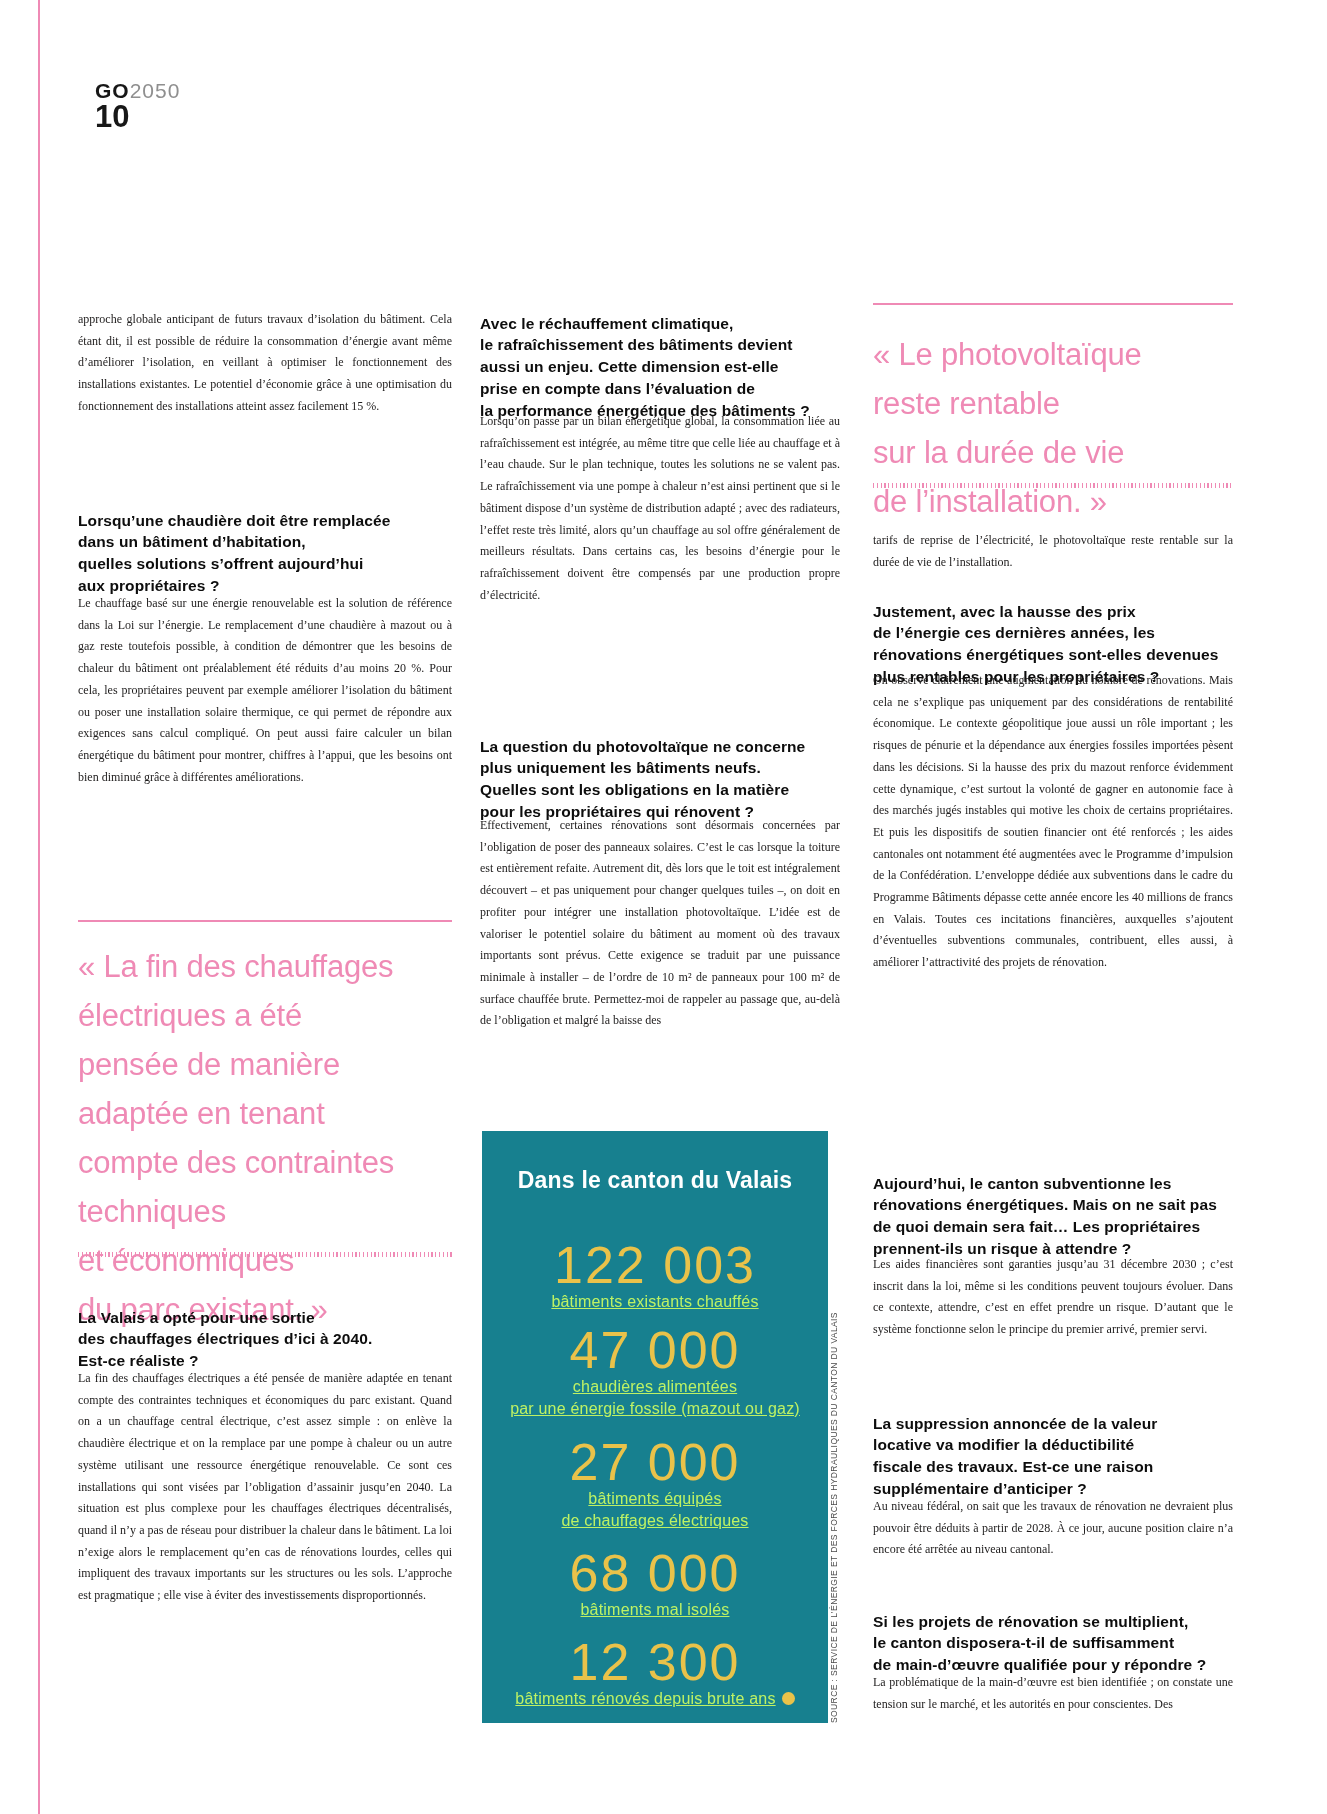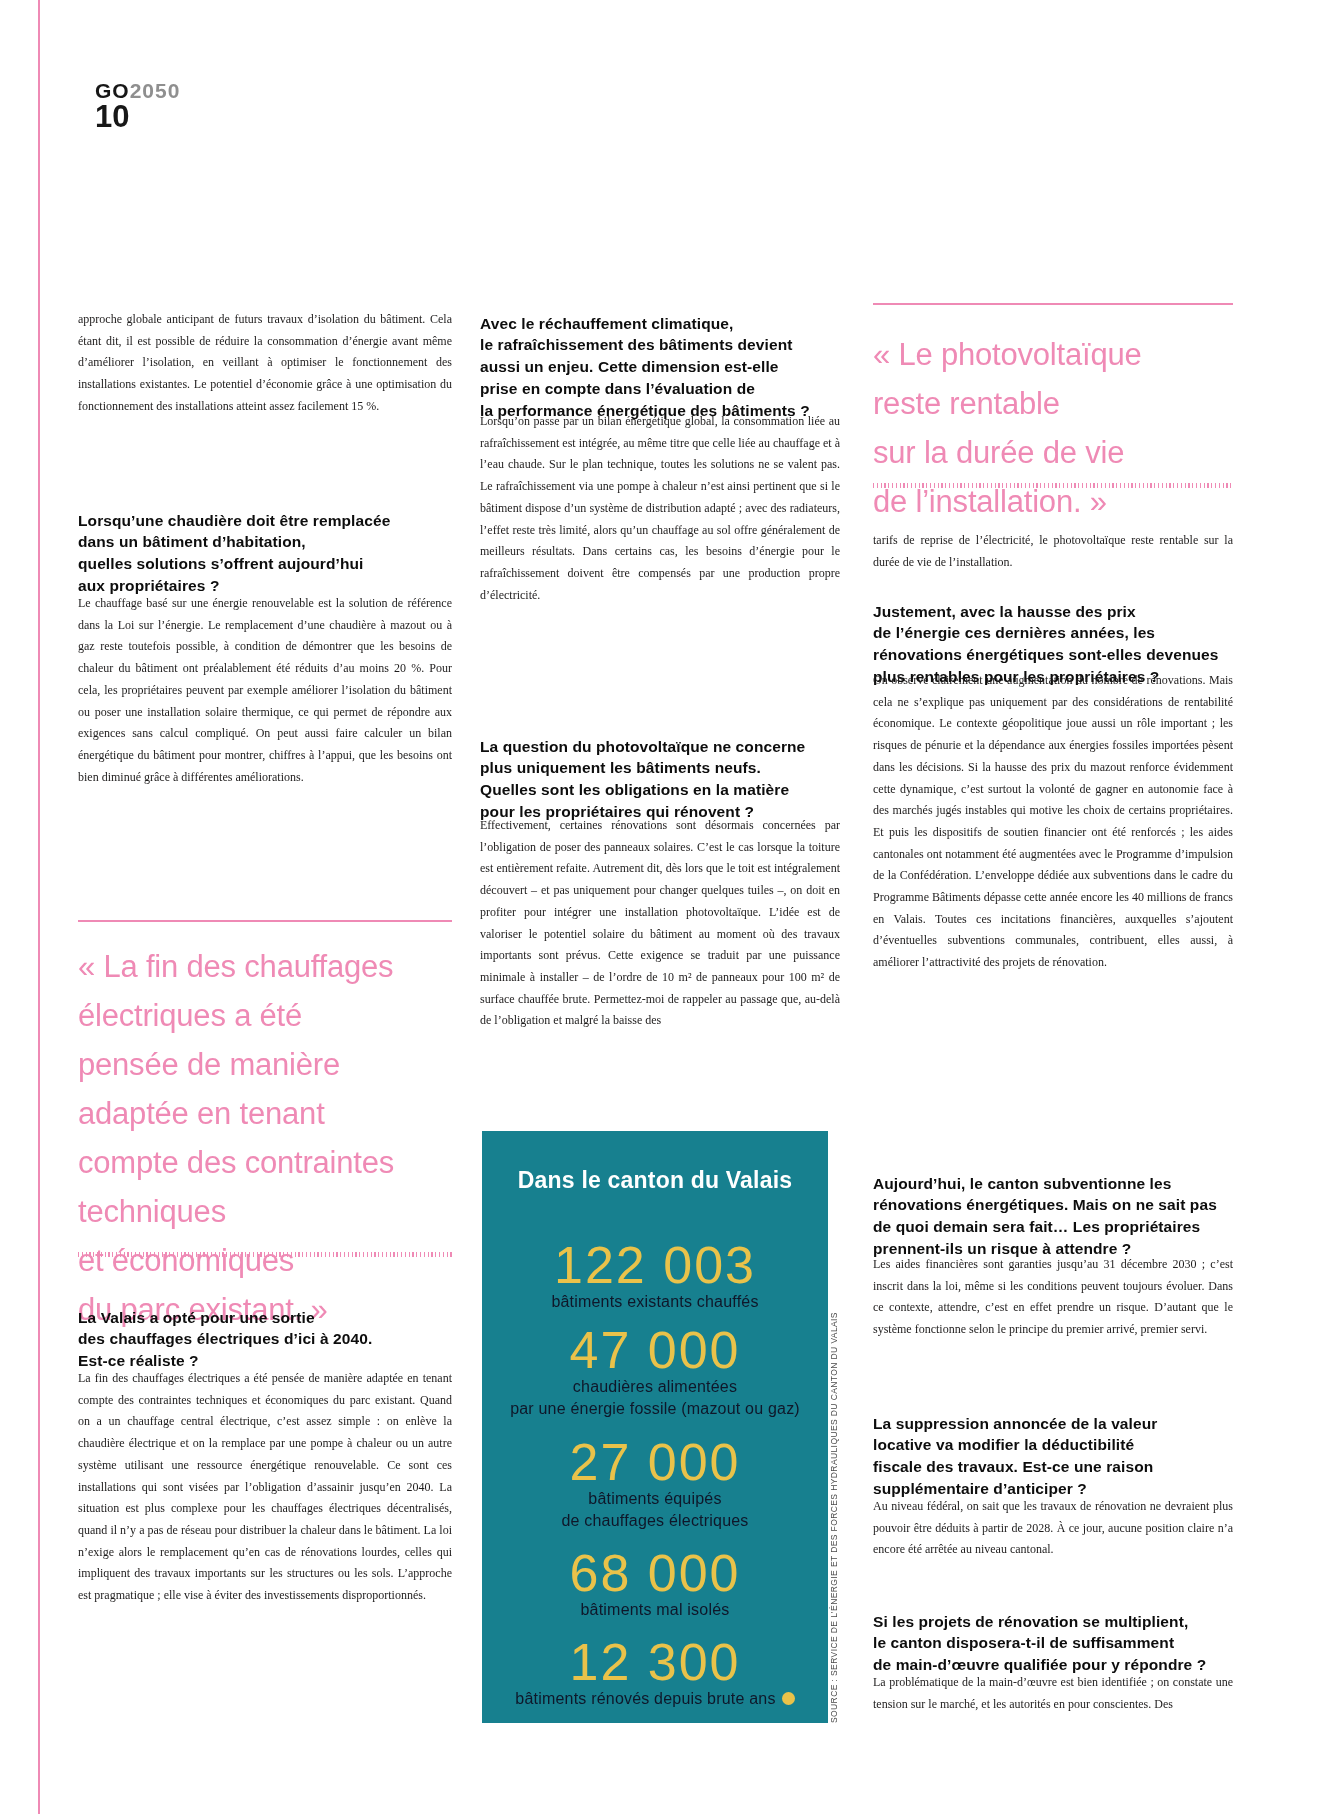--- a/index.html
+++ b/index.html
@@ -18,21 +18,21 @@
     font-family:"Liberation Serif",serif;
   }
   .left-rule{
     position:absolute;left:38px;top:0;width:2px;height:100%;
     background:var(--pink);
   }
   
   .masthead{position:absolute;left:95px;top:80px;font-family:"Liberation Sans",sans-serif;}
   .brand{font-size:21px;letter-spacing:1px;line-height:22px;}
   .brand-bold{font-weight:700;color:#171717;}
-  .brand-light{font-weight:700;color:#8f8f8f;margin-top:21px;}
+  .brand-light{font-weight:400;color:#8f8f8f;margin-top:21px;}
   .pagenum{font-weight:700;font-size:31px;line-height:30px;color:#171717;letter-spacing:0;}
   
   .col{position:absolute;top:0;height:1814px;}
   .col1{left:78px;width:374px;}
   .col2{left:480px;width:360px;}
   .col3{left:873px;width:360px;}
   .block{position:absolute;left:0;width:100%;}
   .body-text{
     font-family:"Liberation Serif",serif;
     font-size:12px;line-height:21.7px;
@@ -65,21 +65,21 @@
   .infobox-title{
     position:absolute;top:36px;left:0;width:100%;
     font-weight:700;font-size:23px;letter-spacing:.2px;color:#ffffff;
   }
   .stat{position:absolute;left:0;width:100%;}
   .stat-1{top:108px}.stat-2{top:193px}.stat-3{top:305px}.stat-4{top:416px}.stat-5{top:505px}
   .stat-value{
     font-size:52px;line-height:52px;font-weight:400;
     color:var(--yellow);letter-spacing:2px;
   }
-  .stat-label{font-size:16px;line-height:22px;color:#0f172a;letter-spacing:.2px;}
+  .stat-label{font-size:16px;line-height:22px;color:#bef264;letter-spacing:.2px;text-decoration:underline;}
   .dot-icon{
     display:inline-block;width:13px;height:13px;border-radius:50%;
     background:var(--yellow);margin-left:6px;vertical-align:-1px;
   }
   .source-vert{
     position:absolute;left:829px;top:1369px;height:354px;width:14px;
     writing-mode:vertical-rl;transform:rotate(180deg);
     font-family:"Liberation Sans",sans-serif;
     font-size:8.5px;letter-spacing:.4px;color:#4a4a4a;
     white-space:nowrap;

